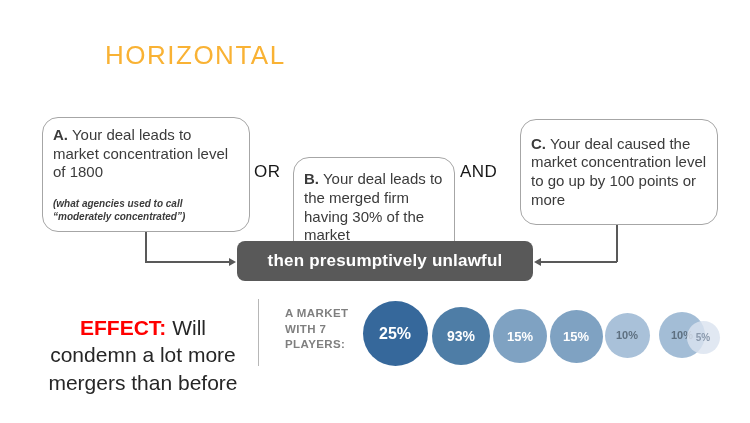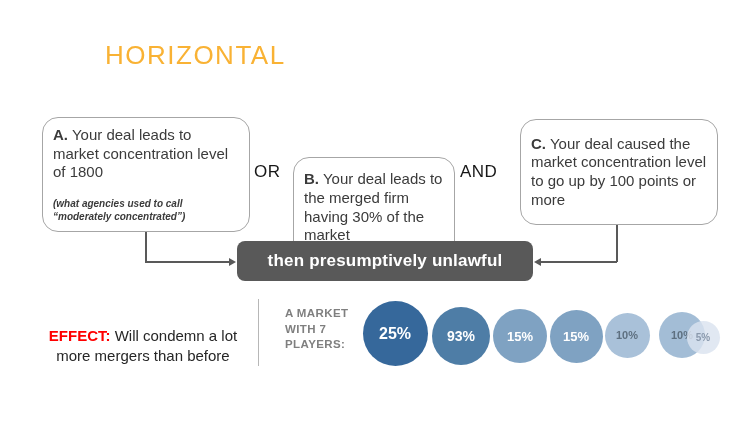--- a/index.html
+++ b/index.html
@@ -39,22 +39,22 @@
   .arrow-left{
     position:absolute;left:534px;top:258px;width:0;height:0;
     border-top:4px solid transparent;border-bottom:4px solid transparent;border-right:7px solid #595959;
   }
   .result-box{
     position:absolute;left:237px;top:241px;width:296px;height:40px;background:#595959;
     border-radius:8px;display:flex;align-items:center;justify-content:center;
     color:#ffffff;font-weight:bold;font-size:17px;letter-spacing:0.2px;
   }
   .effect{
-    position:absolute;left:38px;top:326px;width:210px;text-align:center;
-    font-size:15px;line-height:1.3;color:#262626;
+    position:absolute;left:38px;top:314px;width:210px;text-align:center;
+    font-size:21px;line-height:1.3;color:#262626;
   }
   .effect .effect-label{color:#ff0000;font-weight:bold;}
   .divider{position:absolute;left:258px;top:299px;width:1px;height:67px;background:#b7b7b7;}
   .market-label{
     position:absolute;left:285px;top:306px;width:78px;font-size:11.5px;font-weight:bold;
     color:#7f7f7f;letter-spacing:0.4px;line-height:1.35;
   }
   .market-circle{
     position:absolute;border-radius:50%;display:flex;align-items:center;justify-content:center;
     font-weight:bold;

